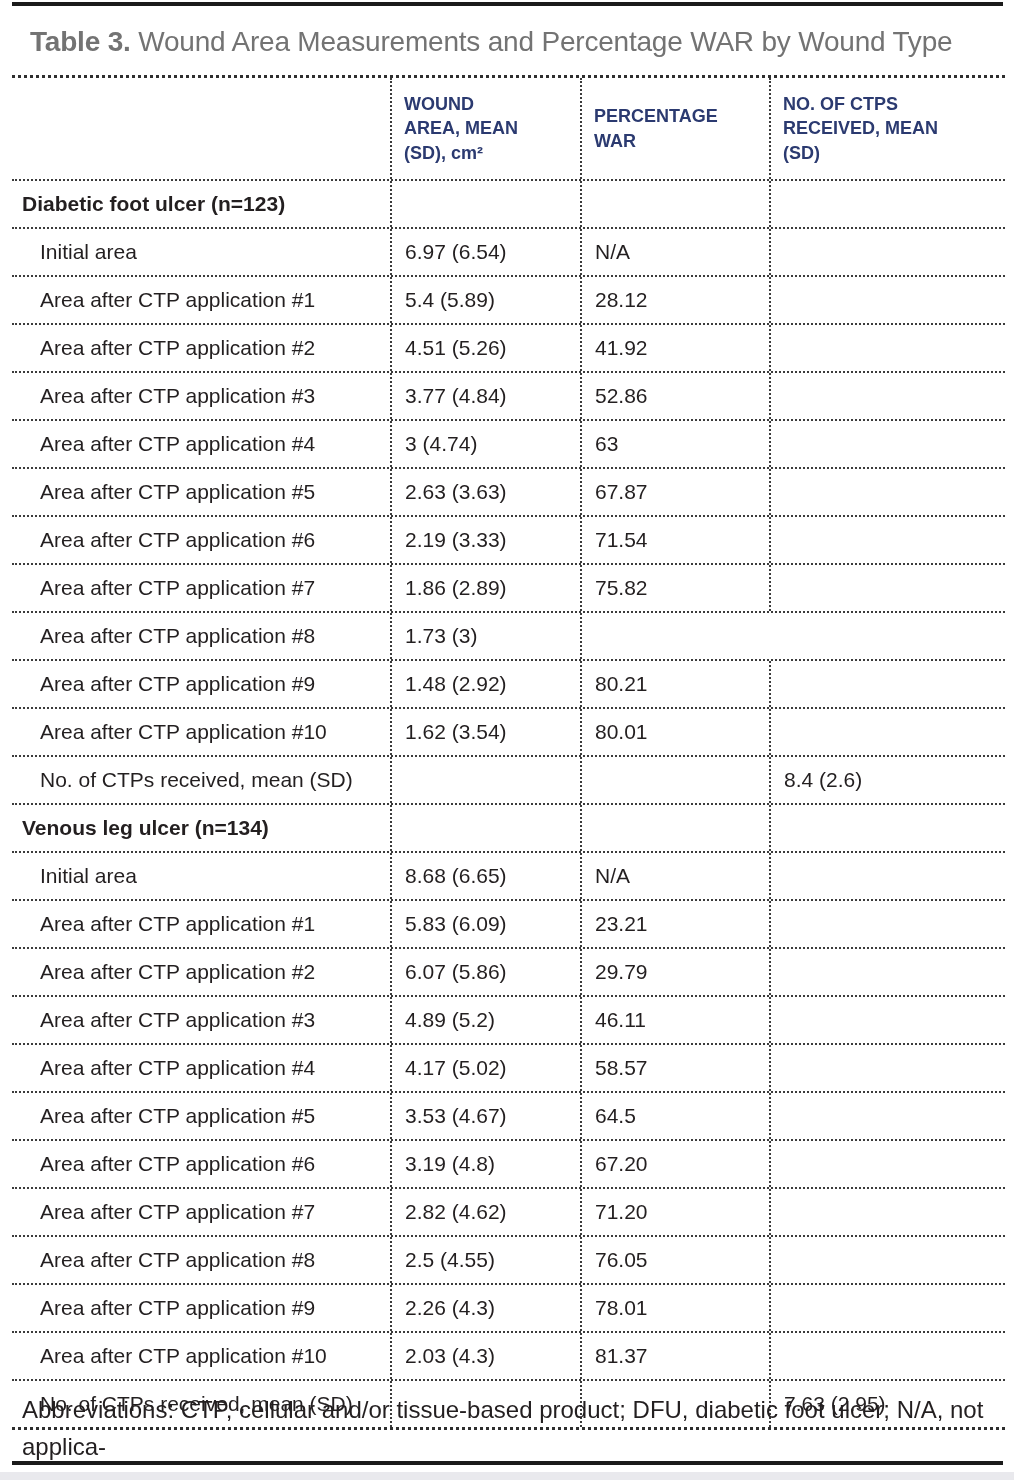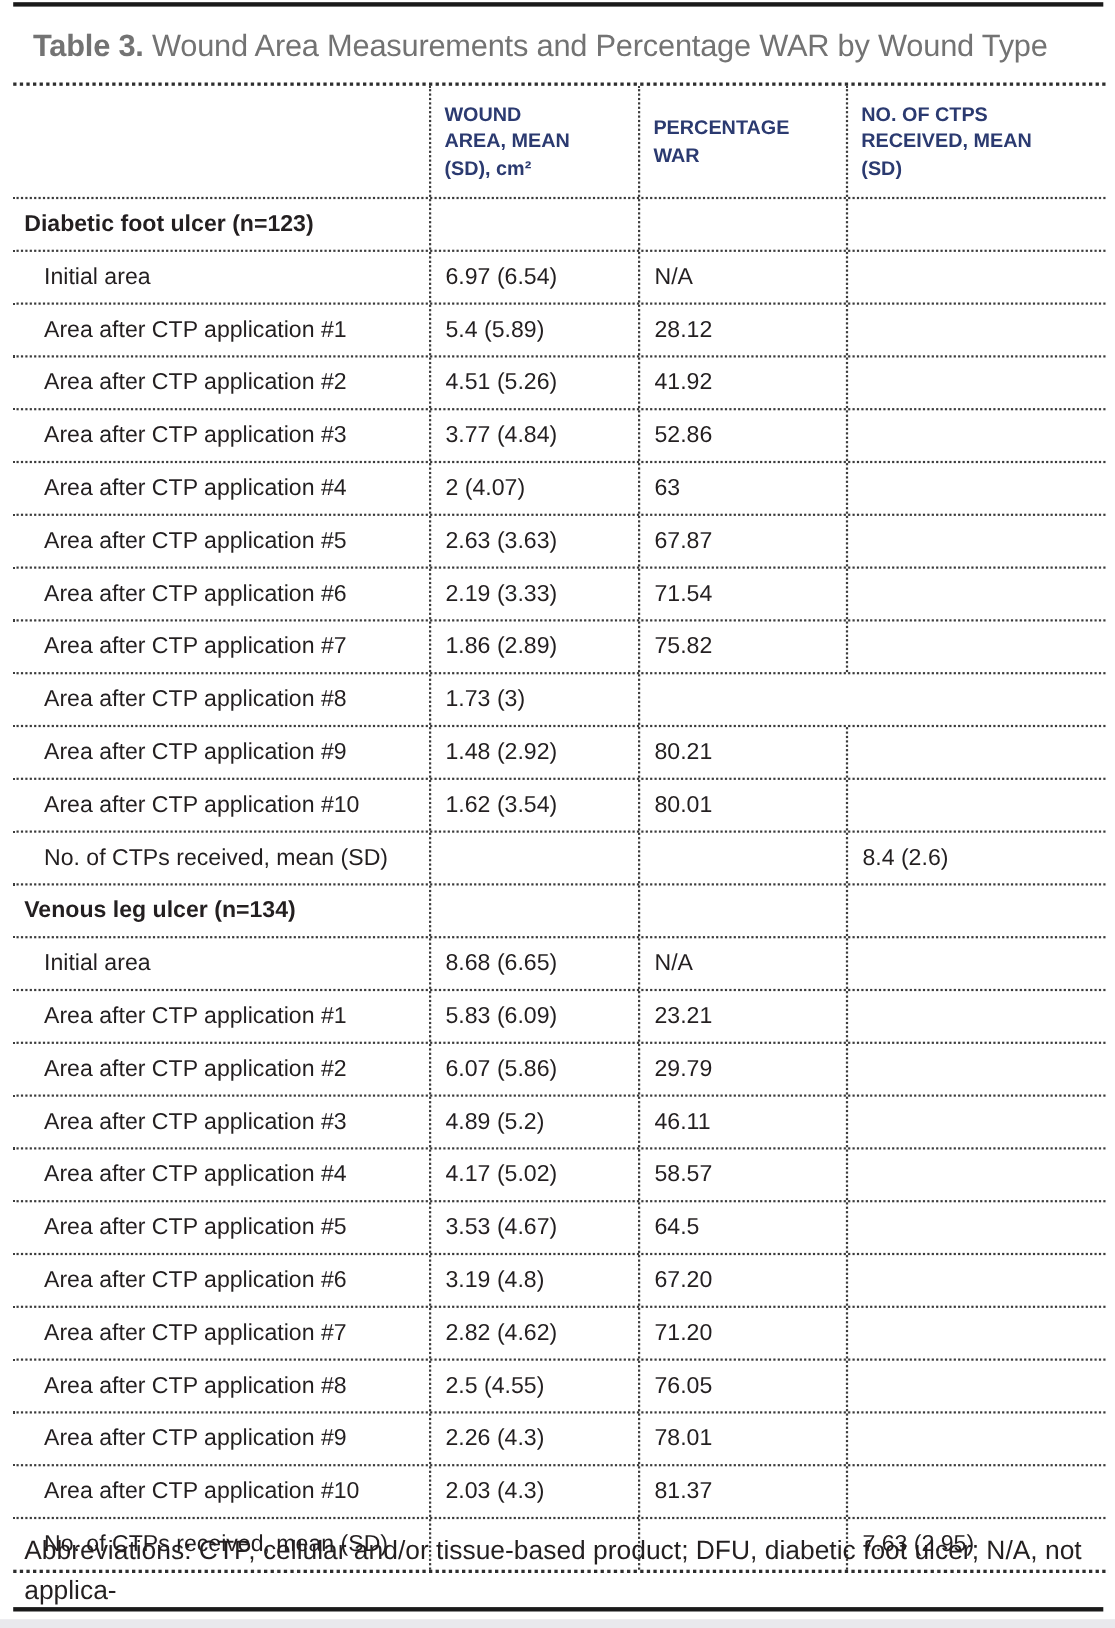--- a/index.html
+++ b/index.html
@@ -171,21 +171,21 @@
       <div class="cell c4 v val"></div>
     </div>
     <div class="row body-row">
       <div class="cell c1 label-data">Area after CTP application #3</div>
       <div class="cell c2 v val">3.77 (4.84)</div>
       <div class="cell c3 v val">52.86</div>
       <div class="cell c4 v val"></div>
     </div>
     <div class="row body-row">
       <div class="cell c1 label-data">Area after CTP application #4</div>
-      <div class="cell c2 v val">2 (4.07)</div>
+      <div class="cell c2 v val">3 (4.74)</div>
       <div class="cell c3 v val">63</div>
       <div class="cell c4 v val"></div>
     </div>
     <div class="row body-row">
       <div class="cell c1 label-data">Area after CTP application #5</div>
       <div class="cell c2 v val">2.63 (3.63)</div>
       <div class="cell c3 v val">67.87</div>
       <div class="cell c4 v val"></div>
     </div>
     <div class="row body-row">

